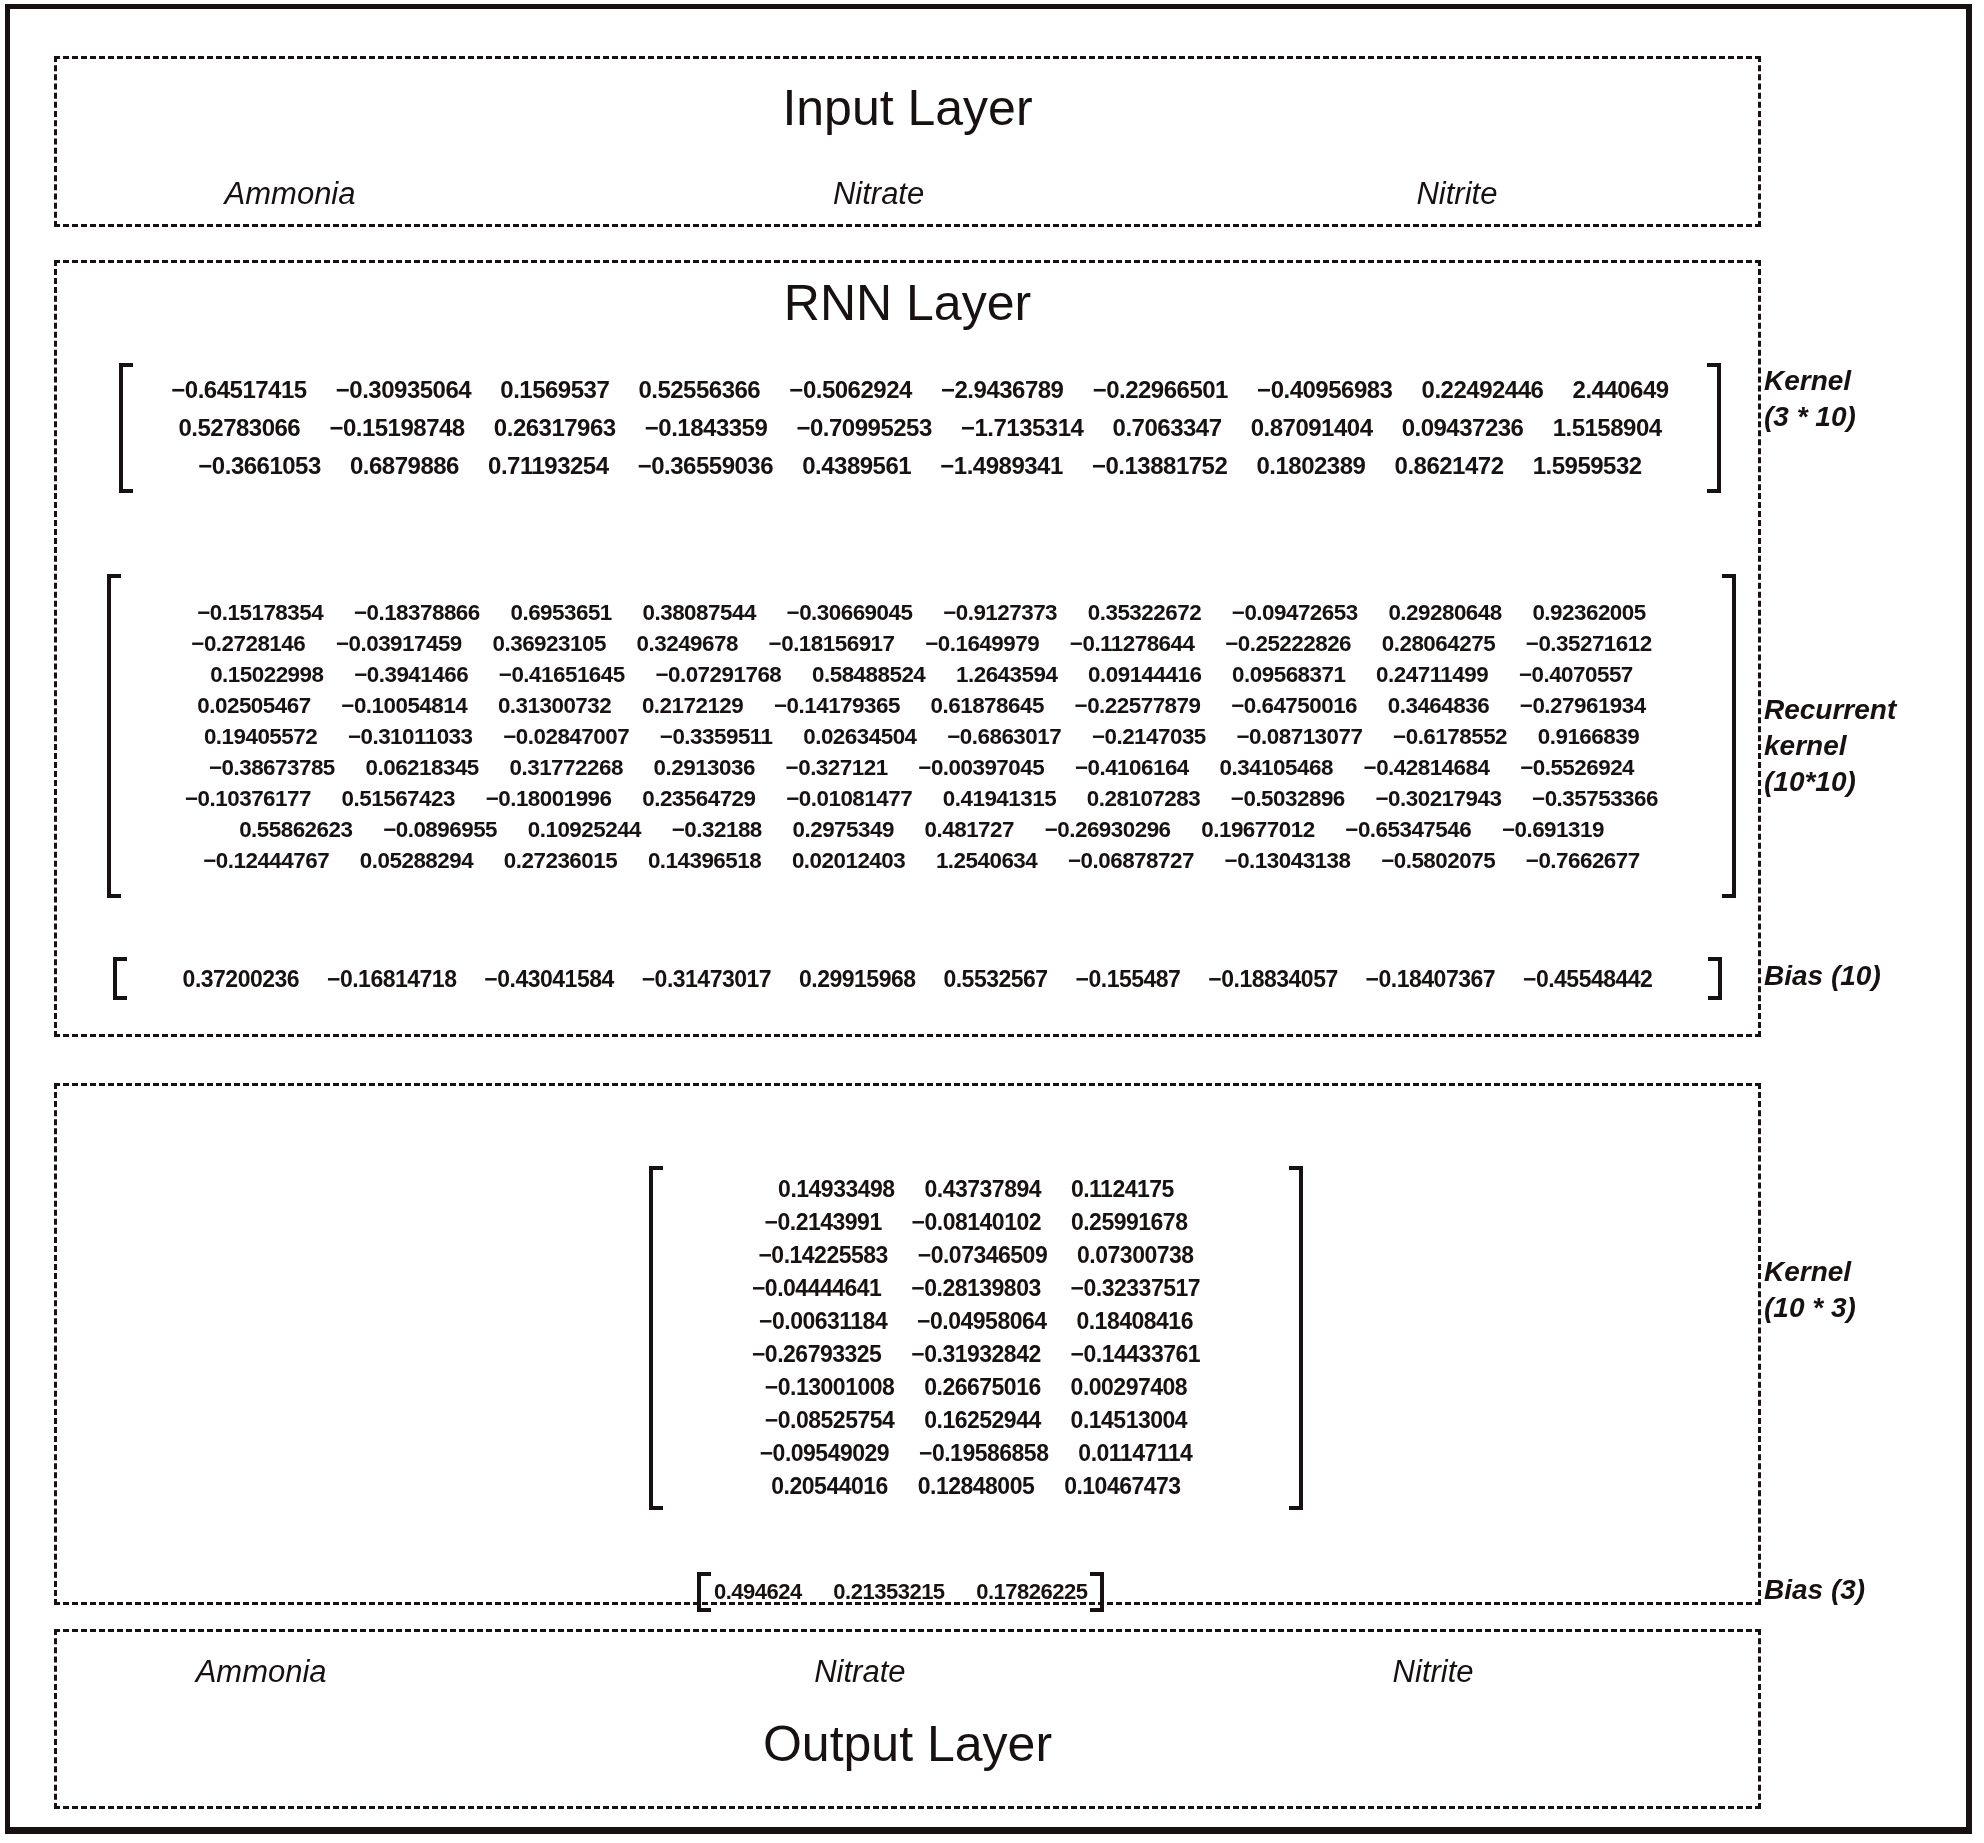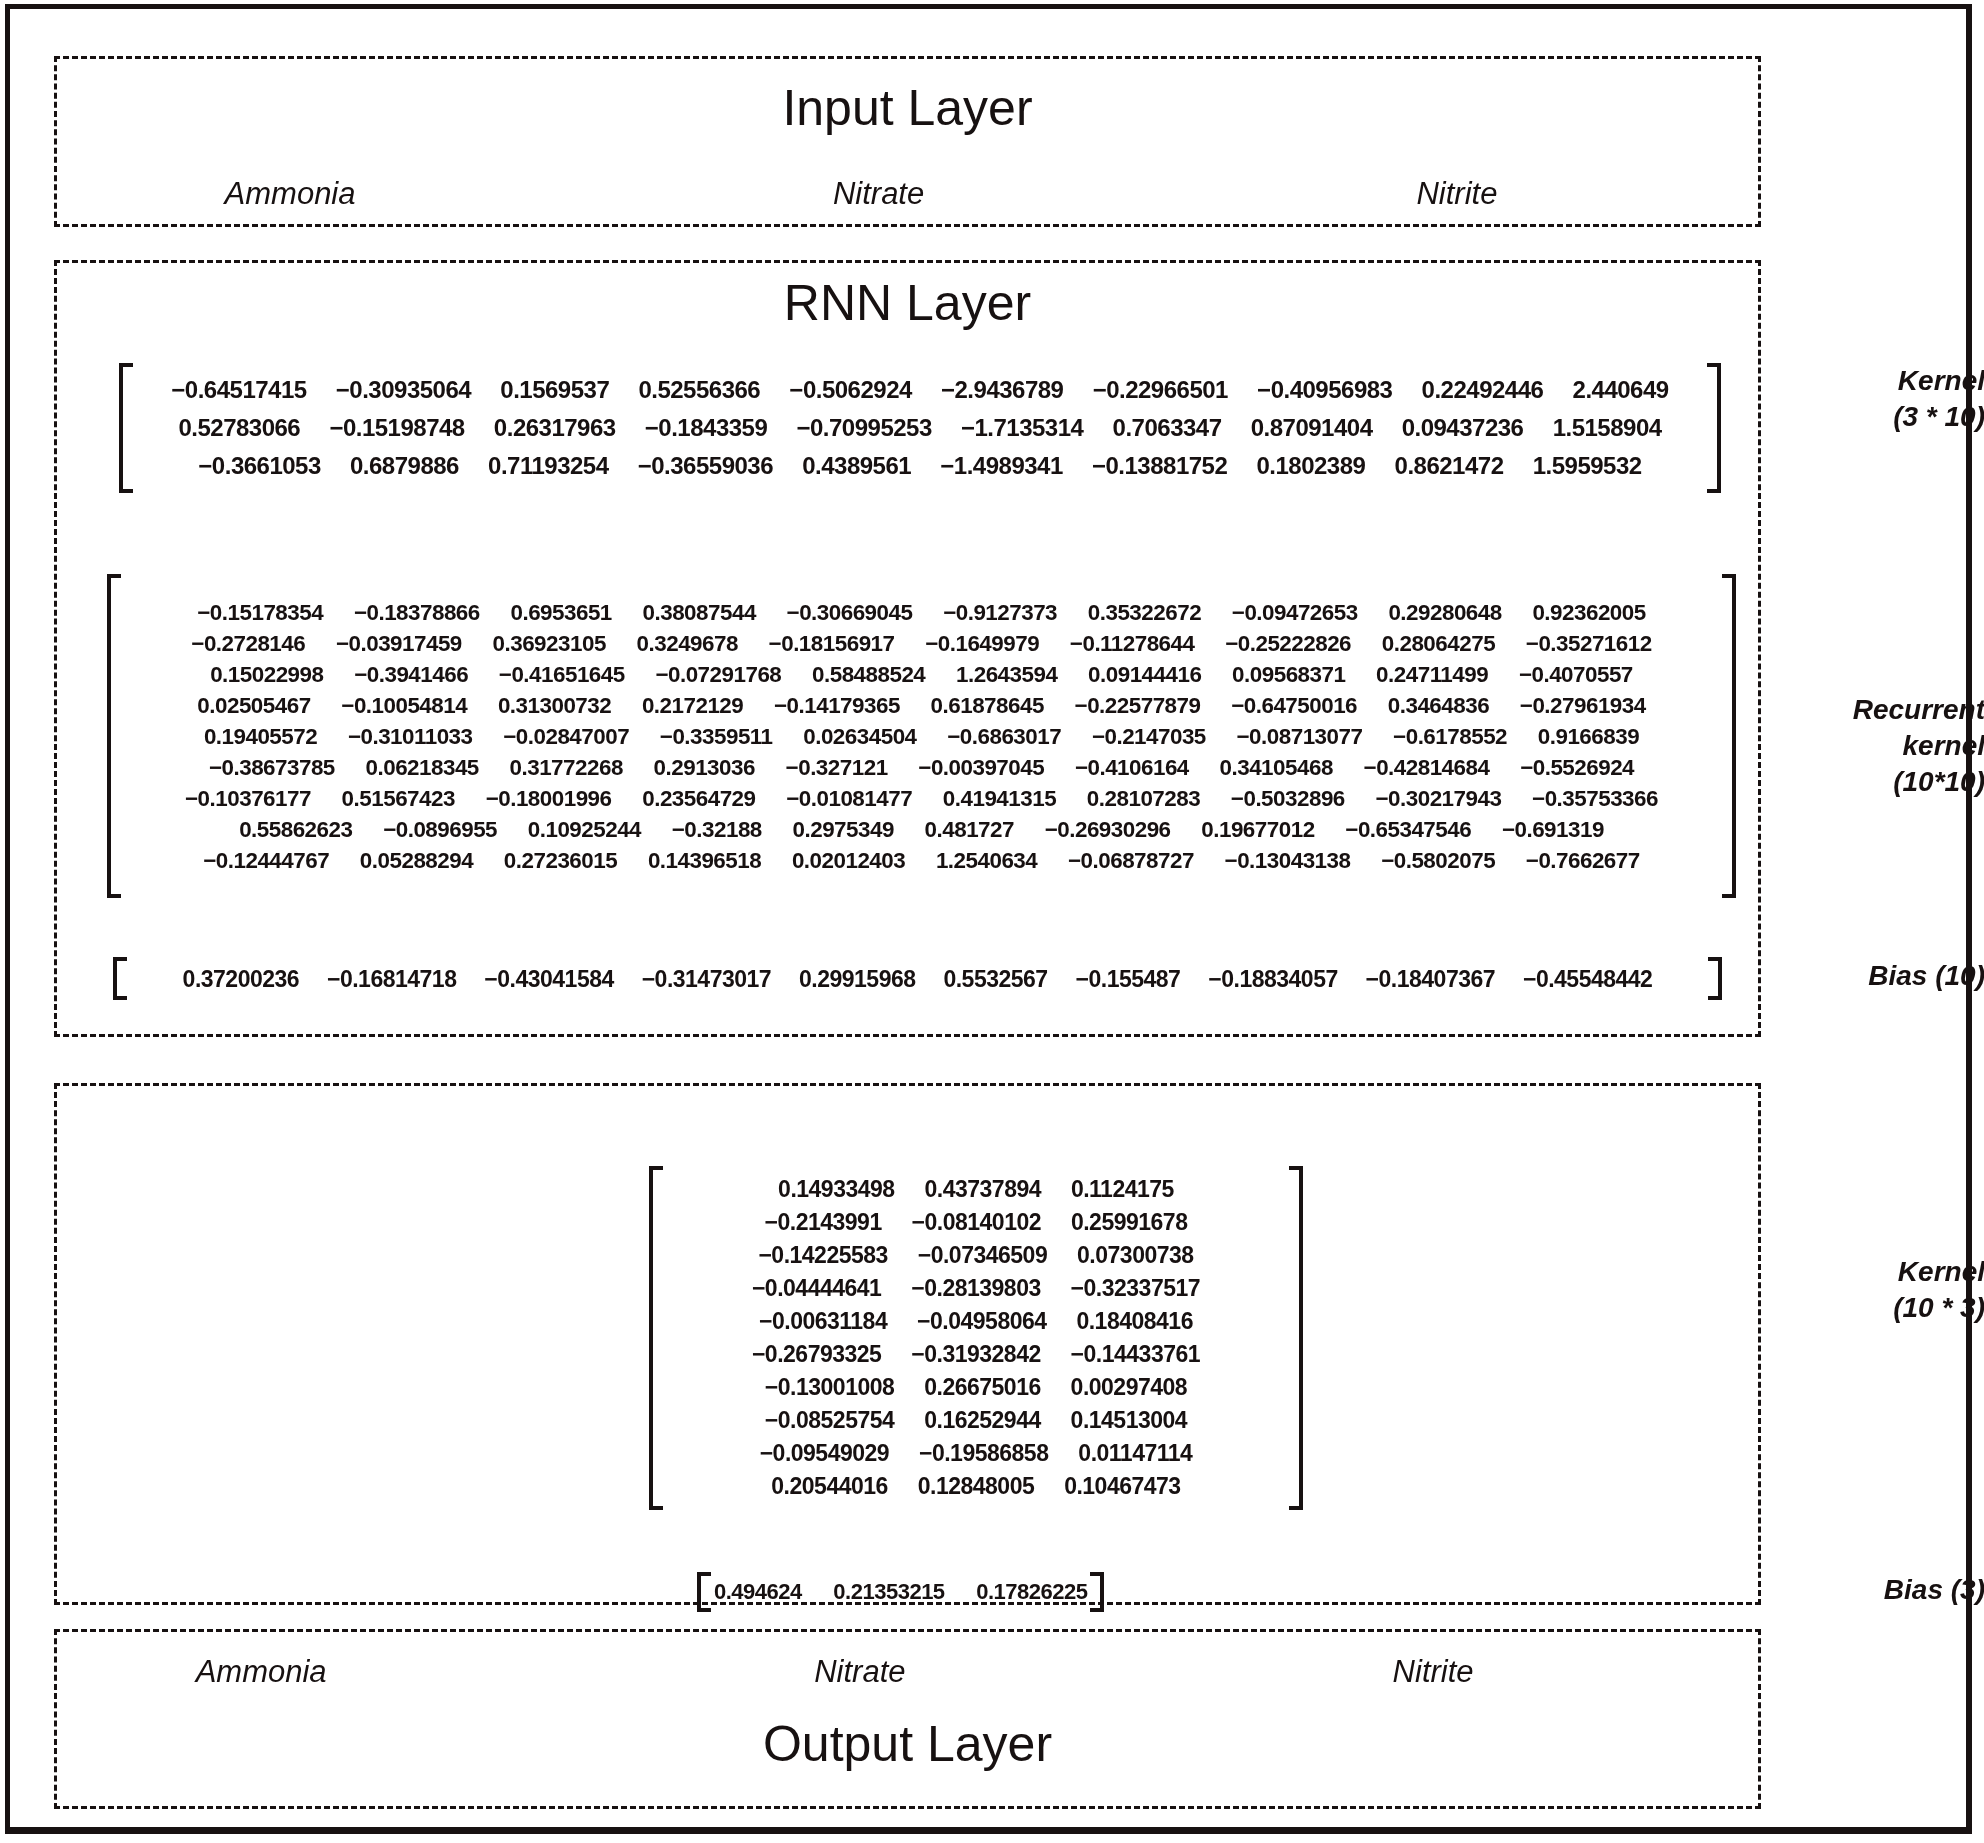--- a/index.html
+++ b/index.html
@@ -16,21 +16,21 @@
   .br{flex:0 0 10px;border:4px solid #171111;}
   .brl{border-right:none;}
   .brr{border-left:none;}
   .mbody{flex:1 1 auto;display:flex;flex-direction:column;justify-content:center;padding:5px 3px;}
   .mrow{text-align:center;white-space:pre;font-weight:bold;}
   .m-kernel .mrow{font-size:24px;line-height:38px;word-spacing:23px;letter-spacing:-0.5px;}
   .m-recurrent .mrow{font-size:22.4px;line-height:31px;word-spacing:25px;letter-spacing:-0.5px;}
   .m-bias10 .mrow{font-size:23px;line-height:32px;word-spacing:22px;letter-spacing:-0.5px;}
   .m-dense .mrow{font-size:23px;line-height:33px;word-spacing:24px;letter-spacing:-0.5px;}
   .m-bias3 .mrow{font-size:22px;line-height:30px;word-spacing:26px;letter-spacing:-0.5px;}
-  .side-label{position:absolute;left:1764px;width:221px;text-align:right;
+  .side-label{position:absolute;left:1764px;width:221px;text-align:left;
     font-weight:bold;font-style:italic;font-size:28px;line-height:36px;white-space:nowrap;}
 </style>
 </head>
 <body>
 
 <div id="page">
   <div class="frame"></div>
 
   <div class="section" style="top:56px;height:171px;">
     <div class="sec-title" style="top:22.4px;">Input Layer</div>

